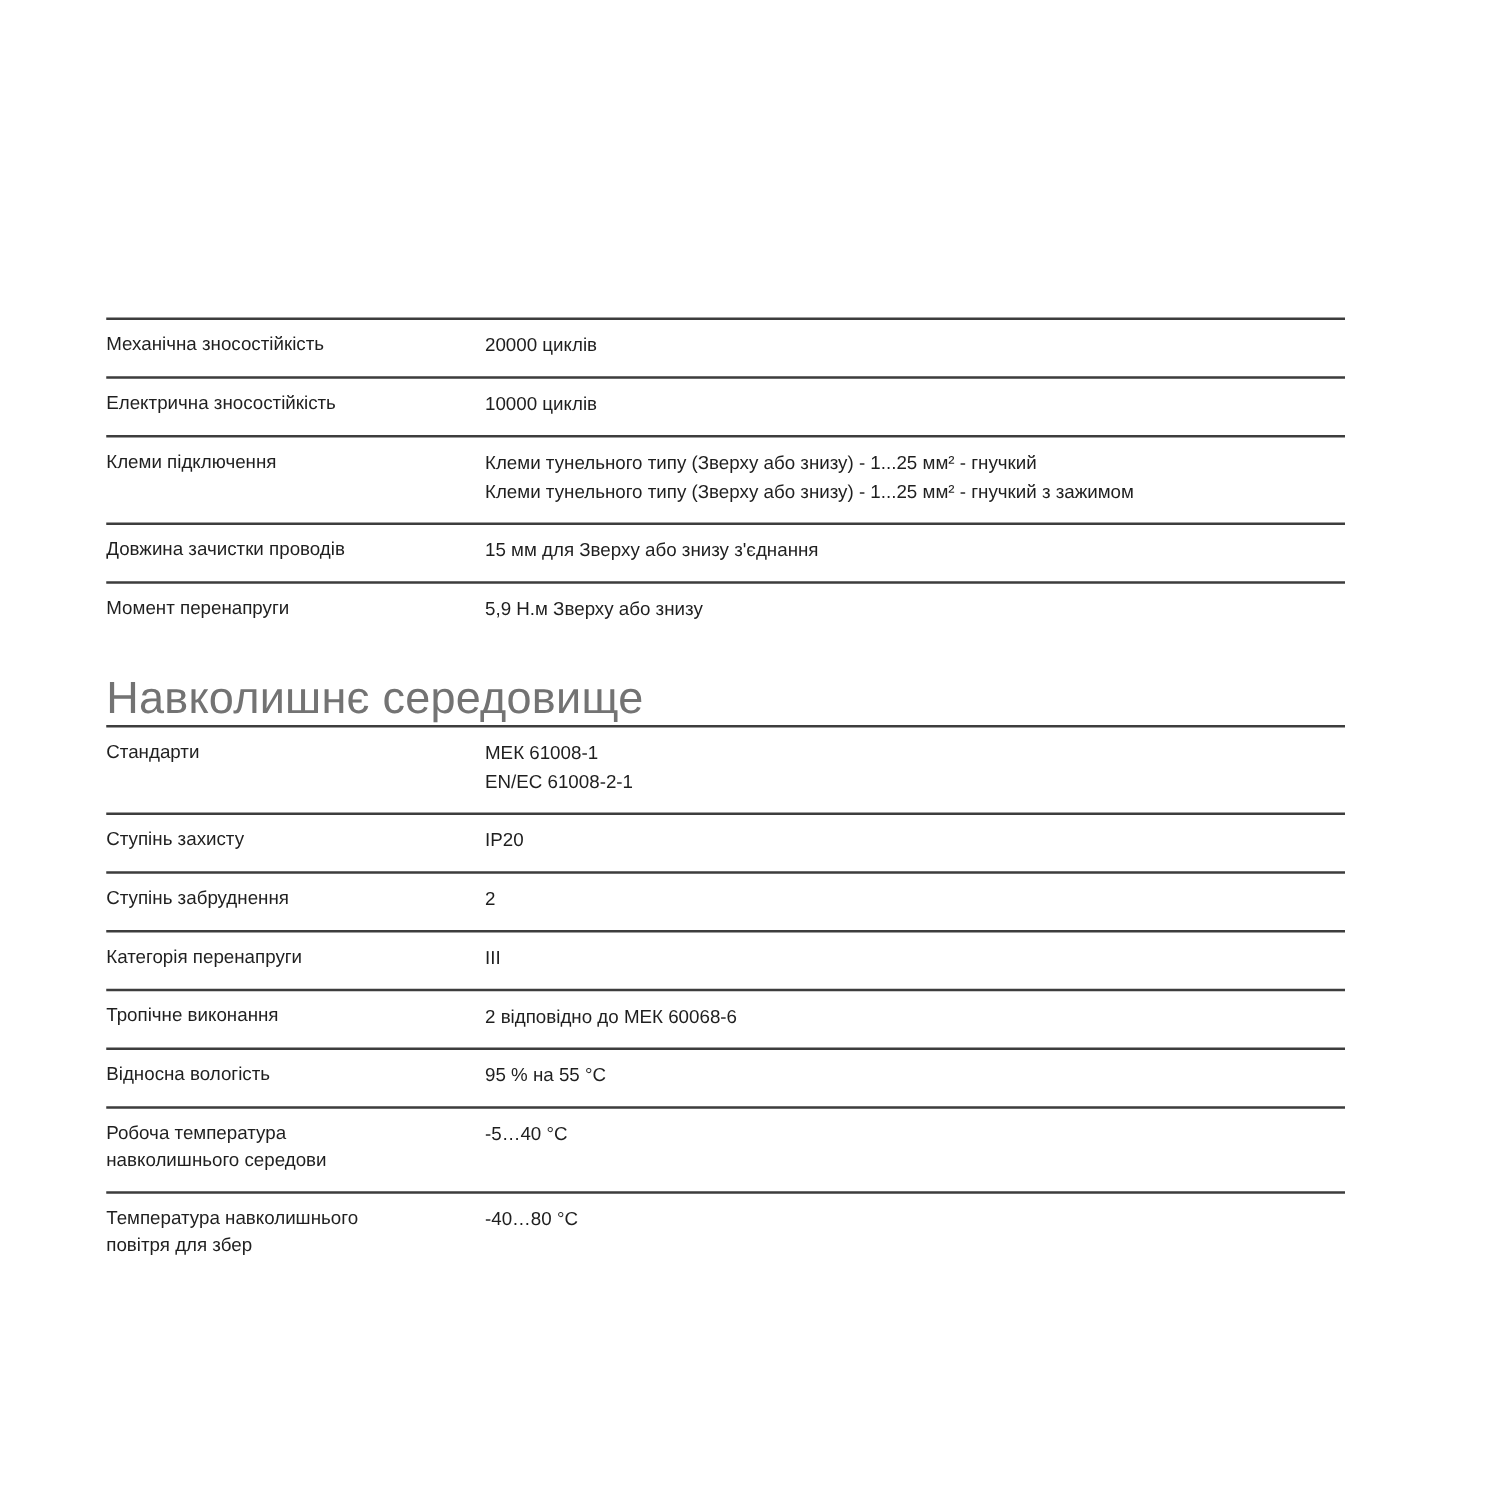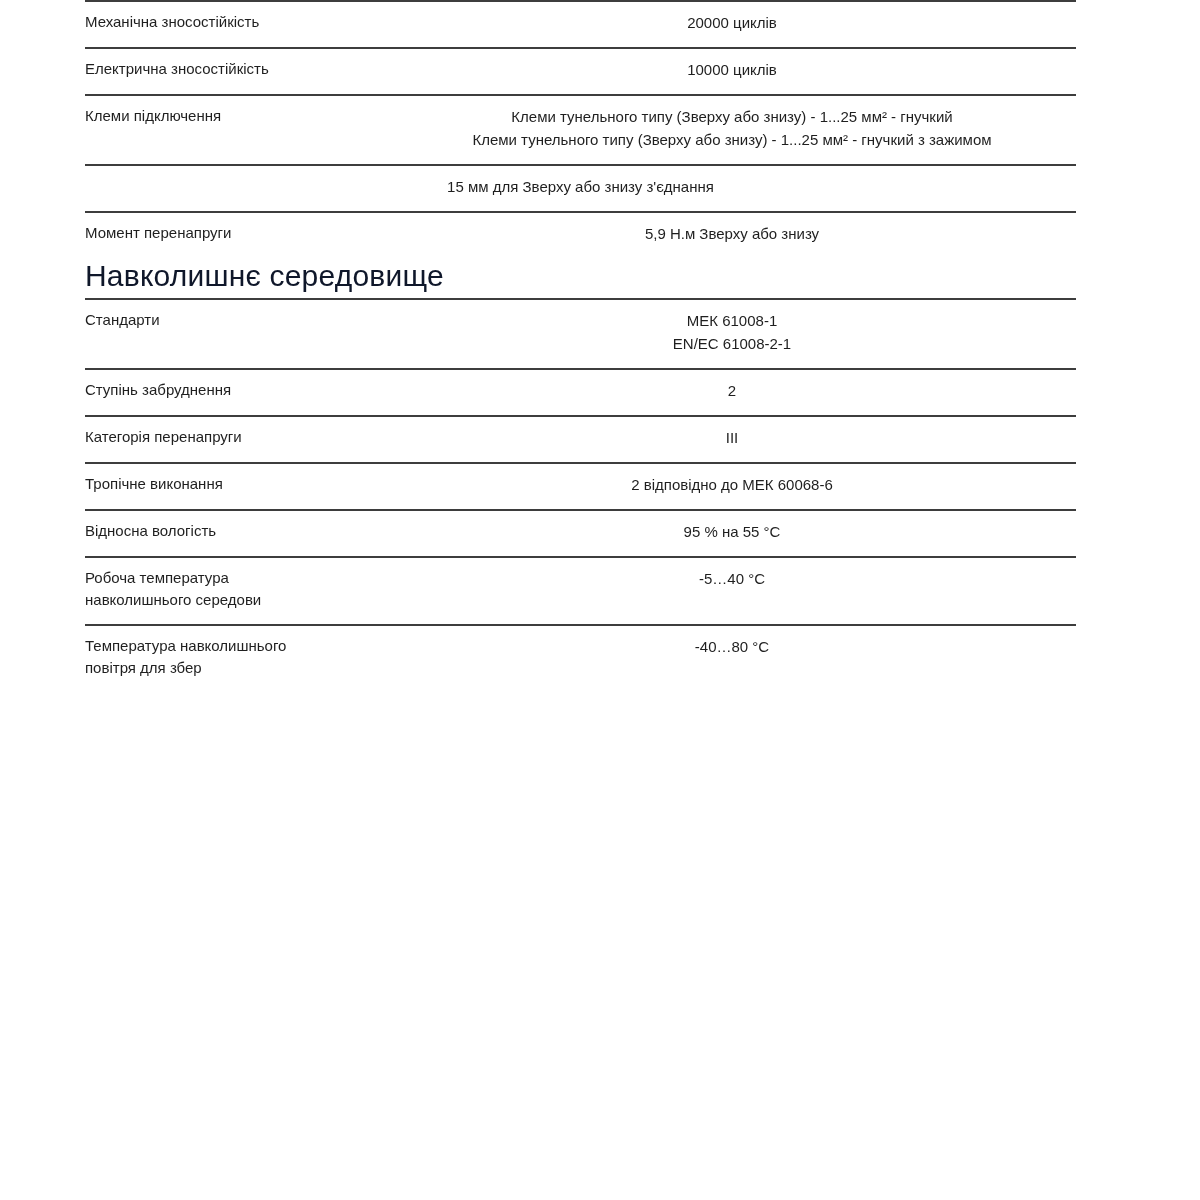--- a/index.html
+++ b/index.html
@@ -8,20 +8,21 @@
     height: 1200px;
     background: #ffffff;
     font-family: "Liberation Sans", sans-serif;
     color: #1f1f1f;
     overflow: hidden;
   }
   .page {
     width: 1001px;
     height: 1200px;
     padding-left: 85px;
+    padding-top: 254px;
   }
   .spec-table {
     width: 991px;
   }
   .spec-row {
     display: flex;
     border-top: 2px solid #3d3d3d;
     padding: 9px 0 13px 0;
     align-items: flex-start;
   }
@@ -34,29 +35,29 @@
     display: block;
     max-width: 240px;
   }
   .row-value {
     flex: 1 1 auto;
     font-size: 15px;
     line-height: 23px;
   }
   .value-line {
     white-space: nowrap;
-    text-align: center;
   }
   .section-title {
-    font-size: 30px;
+    font-size: 36px;
     font-weight: 400;
     line-height: 36px;
+    margin-top: 28px;
     padding-bottom: 4px;
     letter-spacing: 0.2px;
-    color: #0f172a;
+    color: #737373;
     width: 991px;
   }
 </style>
 </head>
 <body>
 
 <div class="page">
 
   <div class="spec-table">
   <div class="spec-row">
@@ -81,20 +82,23 @@
     <div class="row-label">
       <span class="label-text">Клеми підключення</span>
     </div>
     <div class="row-value">
           <div class="value-line">Клеми тунельного типу (Зверху або знизу) - 1...25 мм² - гнучкий</div>
           <div class="value-line">Клеми тунельного типу (Зверху або знизу) - 1...25 мм² - гнучкий з зажимом</div>
         </div>
   </div>
 
   <div class="spec-row">
+    <div class="row-label">
+      <span class="label-text">Довжина зачистки проводів</span>
+    </div>
     <div class="row-value">
           <div class="value-line">15 мм для Зверху або знизу з'єднання</div>
         </div>
   </div>
 
   <div class="spec-row">
     <div class="row-label">
       <span class="label-text">Момент перенапруги</span>
     </div>
     <div class="row-value">
@@ -109,20 +113,28 @@
   <div class="spec-row">
     <div class="row-label">
       <span class="label-text">Стандарти</span>
     </div>
     <div class="row-value">
           <div class="value-line">МЕК 61008-1</div>
           <div class="value-line">EN/EC 61008-2-1</div>
         </div>
   </div>
 
+  <div class="spec-row">
+    <div class="row-label">
+      <span class="label-text">Ступінь захисту</span>
+    </div>
+    <div class="row-value">
+          <div class="value-line">IP20</div>
+        </div>
+  </div>
 
   <div class="spec-row">
     <div class="row-label">
       <span class="label-text">Ступінь забруднення</span>
     </div>
     <div class="row-value">
           <div class="value-line">2</div>
         </div>
   </div>
 

